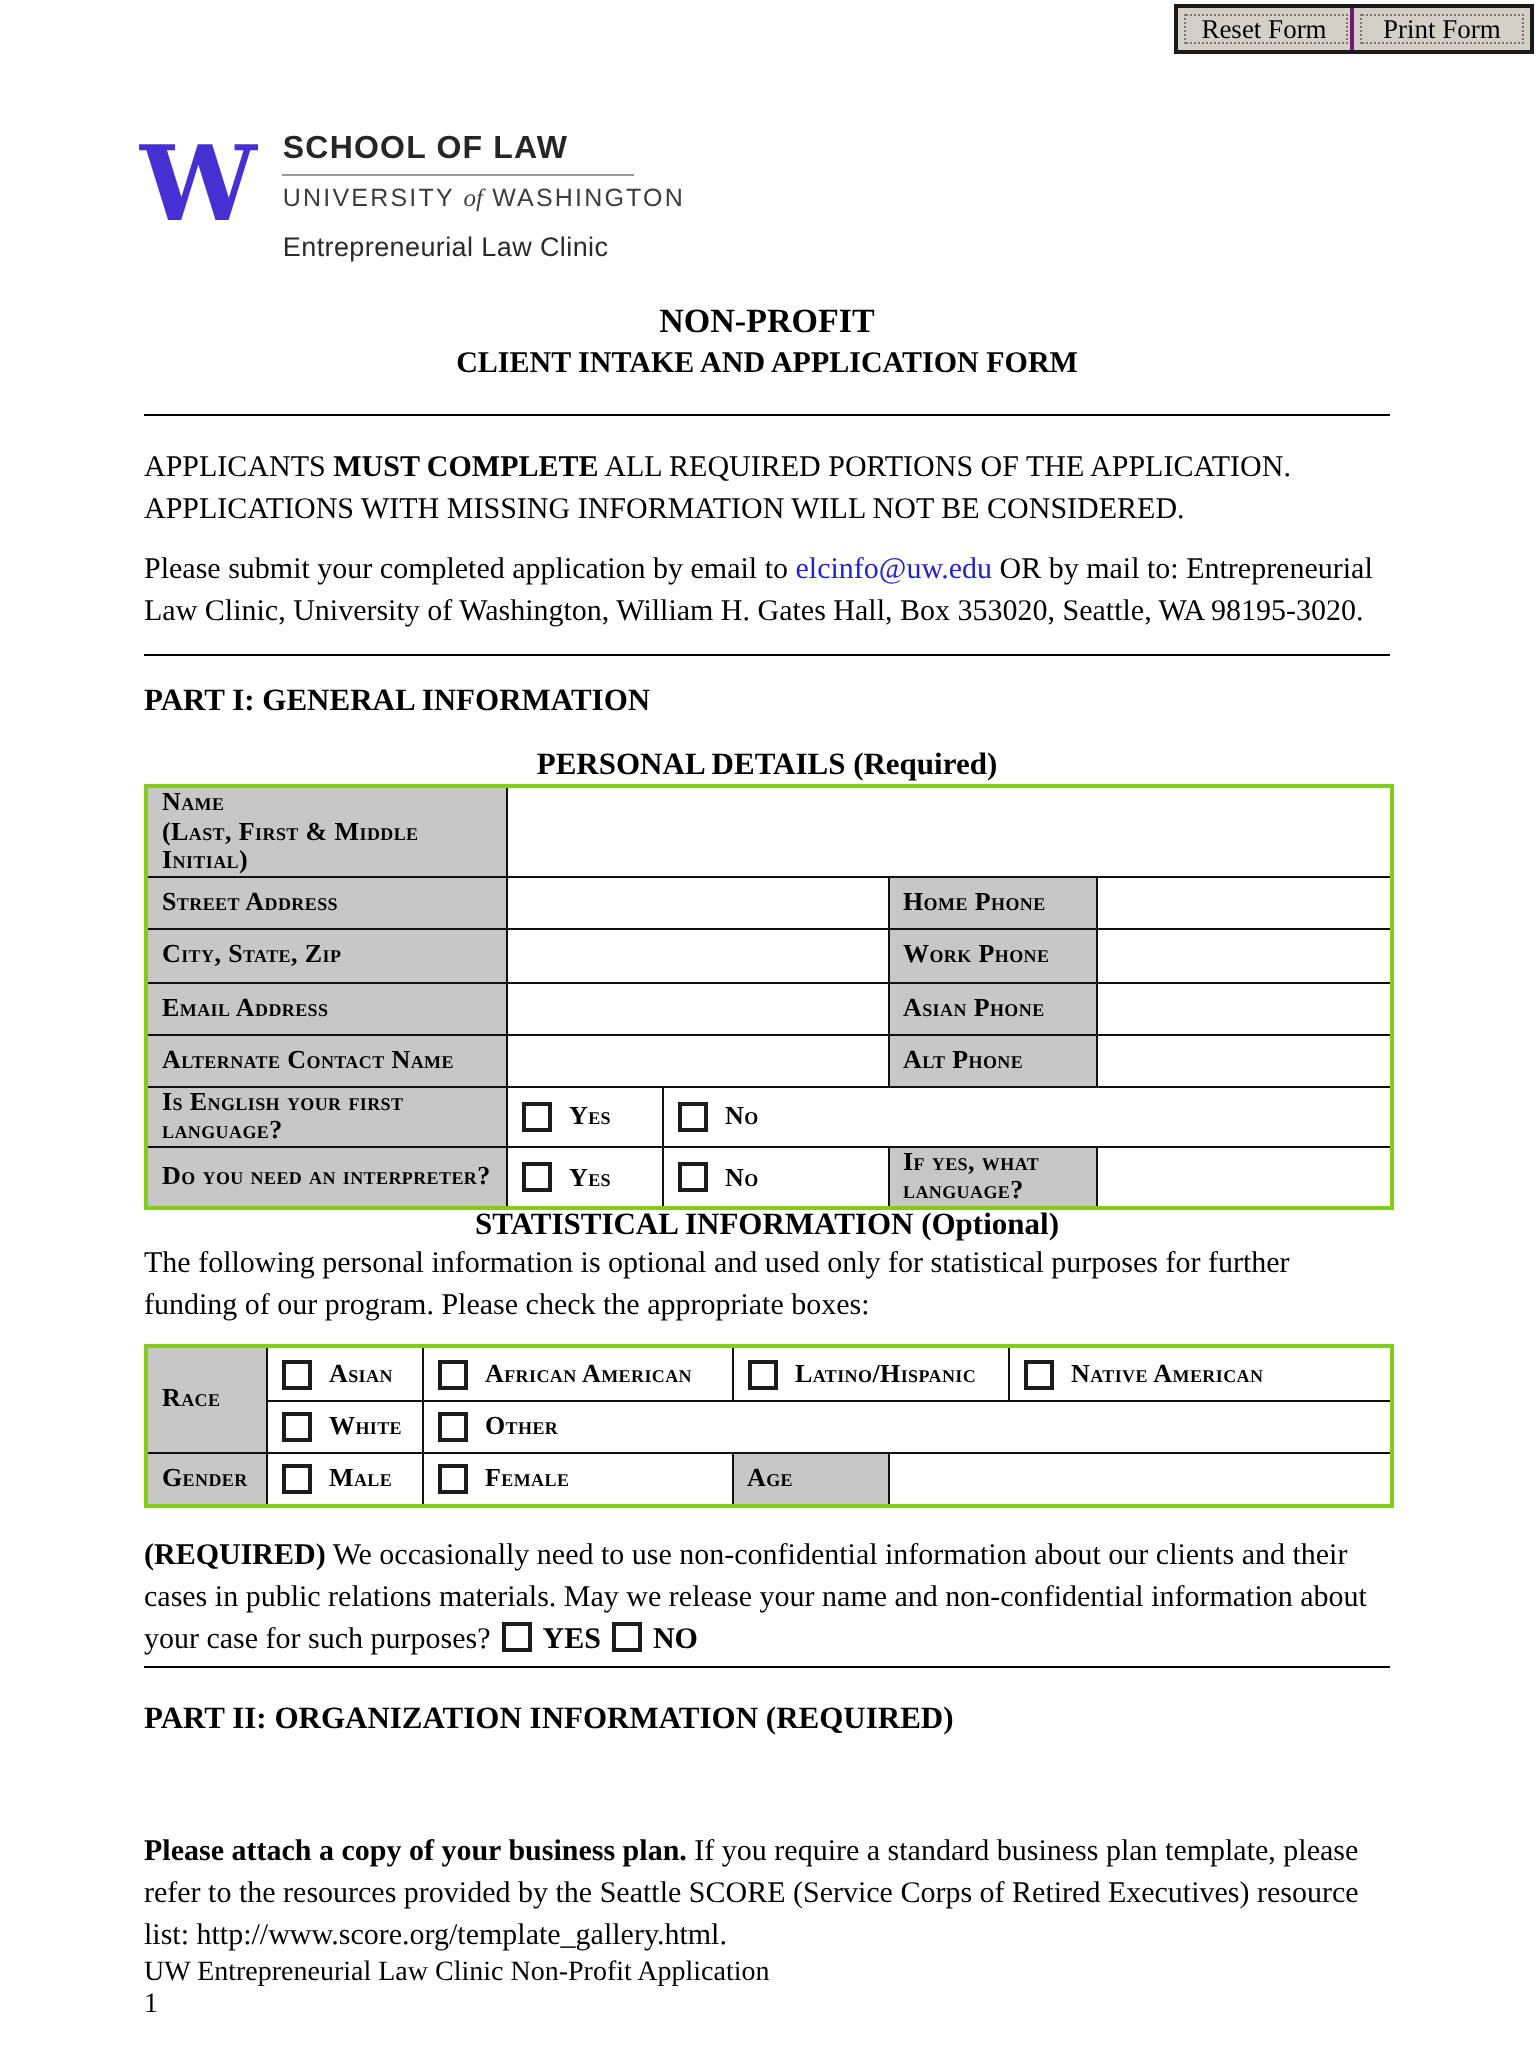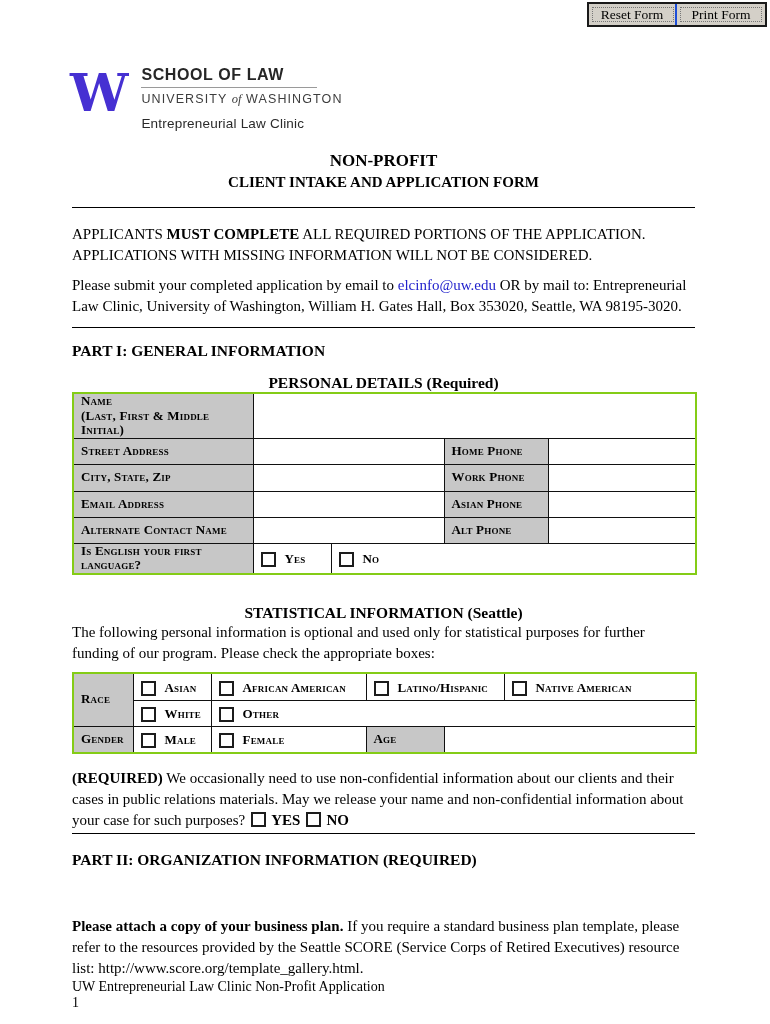--- a/index.html
+++ b/index.html
@@ -5,21 +5,21 @@
   * { margin:0; padding:0; box-sizing:border-box; }
   html,body { background:#888; }
   .page {
     position:relative; width:770px; height:1024px; background:#ffffff;
     font-family:"Liberation Serif", serif; color:#000; overflow:hidden;
     margin:0 auto;
   }
   
   .toolbar { position:absolute; top:2px; right:3px; display:flex; border:2px solid #1a1a1a; background:#d4d0c8; }
   .pdfbtn {
-    width:88px; height:21px; background:#d4d0c8; border:none; border-right:2px solid #1d4ed8;
+    width:88px; height:21px; background:#d4d0c8; border:none; border-right:2px solid #701a75;
     font-family:"Liberation Serif", serif; font-size:13.5px; color:#000; cursor:pointer;
     outline:1px dotted #777; outline-offset:-4px;
   }
   .pdfbtn:last-child { border-right:none; }
   
   .logo { position:absolute; left:70px; top:66px; display:flex; align-items:flex-start; }
   .logo-w {
     font-family:"DejaVu Serif", serif; font-weight:bold; font-size:52px; line-height:0.82;
     color:#4630d2; letter-spacing:-2px; margin-top:6px;
   }
@@ -131,24 +131,31 @@
       <td class="lbl sc">Alternate Contact Name</td>
       <td class="inp" colspan="2"></td>
       <td class="lbl sc">Alt Phone</td>
       <td class="inp"></td>
     </tr>
     <tr class="r30">
       <td class="lbl sc">Is English your first language?</td>
       <td><span class="cb"></span><span class="sc optlbl">Yes</span></td>
       <td colspan="3"><span class="cb"></span><span class="sc optlbl">No</span></td>
     </tr>
+    <tr class="r31">
+      <td class="lbl sc">Do you need an interpreter?</td>
+      <td><span class="cb"></span><span class="sc optlbl">Yes</span></td>
+      <td><span class="cb"></span><span class="sc optlbl">No</span></td>
+      <td class="lbl sc">If yes, what language?</td>
+      <td class="inp"></td>
+    </tr>
   </tbody>
     </table>
 
-  <h3 class="block center-heading" style="top:604px;">STATISTICAL INFORMATION (Seattle)</h3>
+  <h3 class="block center-heading" style="top:604px;">STATISTICAL INFORMATION (Optional)</h3>
   <p class="block body-text" style="top:622px;">The following personal information is optional and used only for statistical purposes for further funding of our program. Please check the appropriate boxes:</p>
 
   <table class="block" style="top:672px;">
     <colgroup>
         <col style="width:60px">
         <col style="width:78px">
         <col style="width:155px">
         <col style="width:78px">
         <col style="width:60px">
         <col style="width:192px">

